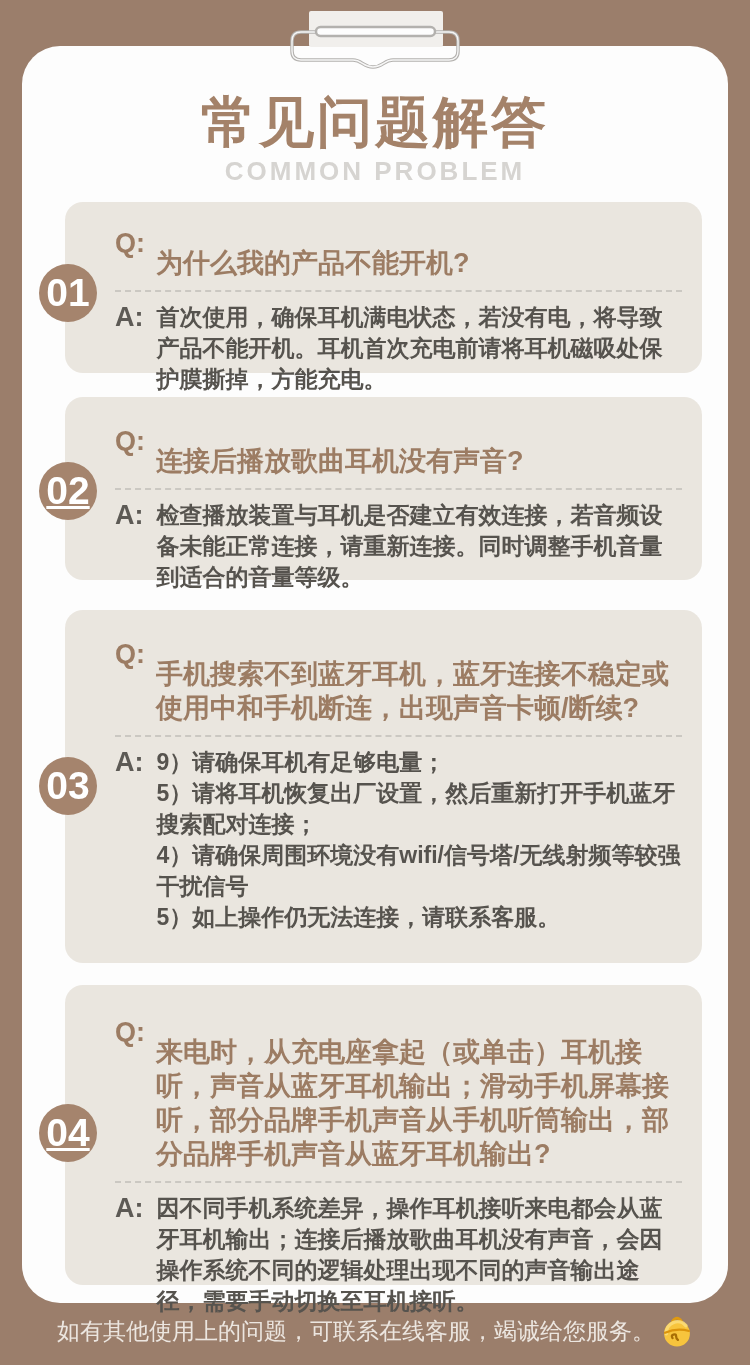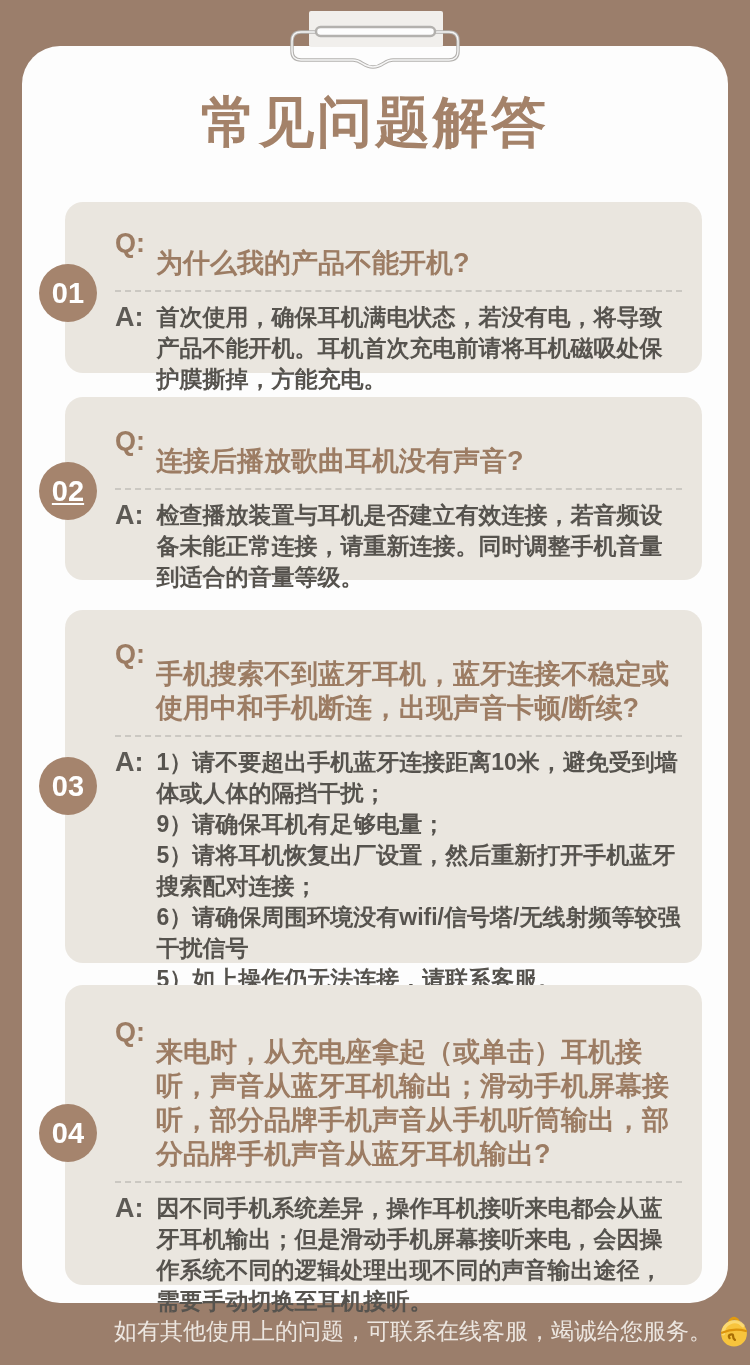--- a/index.html
+++ b/index.html
@@ -63,51 +63,52 @@
     display:flex;gap:13px;
     color:#56534e;font-size:23px;line-height:31px;
   }
   .a-label{flex:0 0 auto;font-size:27px;font-weight:bold;color:#5d5a55;line-height:31px;}
   .a-text{flex:1 1 auto;font-weight:bold;}
   .a-line{margin:0;}
 
   .badge{
     position:absolute;left:39px;width:58px;height:58px;
     background:#a5846d;border-radius:50%;
-    color:#ffffff;font-size:29px;font-weight:bold;
+    color:#ffffff;font-size:39px;font-weight:bold;
     display:flex;align-items:center;justify-content:center;
     z-index:4;
   }
   .badge-1{top:264px;}
   .badge-2{top:462px;text-decoration:underline;}
   .badge-3{top:757px;}
-  .badge-4{top:1104px;}
+  .badge-4{top:1104px;text-decoration:underline;}
 
   .footer{
     position:absolute;left:0;top:1314px;width:750px;
-    display:flex;align-items:center;justify-content:flex-end;gap:6px;
+    display:flex;align-items:center;justify-content:center;gap:6px;
     color:#ece6e0;font-size:23px;z-index:2;
   }
   .bell{width:32px;height:34px;display:inline-block;}
 </style>
 </head>
 <body>
 
 <div class="stage">
 
   <div class="card"></div>
 
   <svg class="clip" viewBox="0 0 176 64">
     <rect x="22" y="5" width="134" height="36" rx="2" fill="#f1efec"></rect>
     <path d="M14,26 H162 Q171,26 171,35 V45 Q171,54 162,54 H106 C97,54 96,61 86,61 C76,61 75,54 66,54 H14 Q5,54 5,45 V35 Q5,26 14,26 Z" fill="none" stroke="#b3b1ae" stroke-width="3.5"></path>
     <path d="M14,26 H162 Q171,26 171,35 V45 Q171,54 162,54 H106 C97,54 96,61 86,61 C76,61 75,54 66,54 H14 Q5,54 5,45 V35 Q5,26 14,26 Z" fill="none" stroke="#f6f6f6" stroke-width="1.4"></path>
     <rect x="29" y="21" width="119" height="9" rx="4.5" fill="#fdfdfd" stroke="#b3b1ae" stroke-width="2.5"></rect>
   </svg>
 
   <div class="title">常见问题解答</div>
+  <div class="subtitle">COMMON PROBLEM</div>
 
   <div class="panel panel-1">
     <div class="q-row">
       <span class="q-label">Q:</span>
       <span class="q-text">为什么我的产品不能开机?</span>
     </div>
     <div class="divider"></div>
     <div class="a-row">
       <span class="a-label">A:</span>
       <span class="a-text">
@@ -134,40 +135,39 @@
 
   <div class="panel panel-3">
     <div class="q-row">
       <span class="q-label">Q:</span>
       <span class="q-text">手机搜索不到蓝牙耳机，蓝牙连接不稳定或使用中和手机断连，出现声音卡顿/断续?</span>
     </div>
     <div class="divider"></div>
     <div class="a-row">
       <span class="a-label">A:</span>
       <span class="a-text">
-        <div class="a-line">1）请不要超出手机蓝牙连接距离10米，避免受到墙体或人体的隔挡干扰；</div>
         <div class="a-line">9）请确保耳机有足够电量；</div>
         <div class="a-line">5）请将耳机恢复出厂设置，然后重新打开手机蓝牙搜索配对连接；</div>
-        <div class="a-line">6）请确保周围环境没有wifi/信号塔/无线射频等较强干扰信号</div>
+        <div class="a-line">4）请确保周围环境没有wifi/信号塔/无线射频等较强干扰信号</div>
         <div class="a-line">5）如上操作仍无法连接，请联系客服。</div>
       </span>
     </div>
   </div>
   <div class="badge badge-3">03</div>
 
   <div class="panel panel-4">
     <div class="q-row">
       <span class="q-label">Q:</span>
       <span class="q-text">来电时，从充电座拿起（或单击）耳机接听，声音从蓝牙耳机输出；滑动手机屏幕接听，部分品牌手机声音从手机听筒输出，部分品牌手机声音从蓝牙耳机输出?</span>
     </div>
     <div class="divider"></div>
     <div class="a-row">
       <span class="a-label">A:</span>
       <span class="a-text">
-        <span class="a-line">因不同手机系统差异，操作耳机接听来电都会从蓝牙耳机输出；但是滑动手机屏幕接听来电，会因操作系统不同的逻辑处理出现不同的声音输出途径，需要手动切换至耳机接听。</span>
+        <span class="a-line">因不同手机系统差异，操作耳机接听来电都会从蓝牙耳机输出；连接后播放歌曲耳机没有声音，会因操作系统不同的逻辑处理出现不同的声音输出途径，需要手动切换至耳机接听。</span>
       </span>
     </div>
   </div>
   <div class="badge badge-4">04</div>
 
   <div class="footer">
     <span>如有其他使用上的问题，可联系在线客服，竭诚给您服务。</span>
     <svg class="bell" viewBox="0 0 36 38">
       <path d="M13,8 Q18,1 23,8" fill="none" stroke="#e09a10" stroke-width="3.2" stroke-linecap="round"></path>
       <circle cx="18" cy="22" r="14.5" fill="#f7c43d"></circle>

